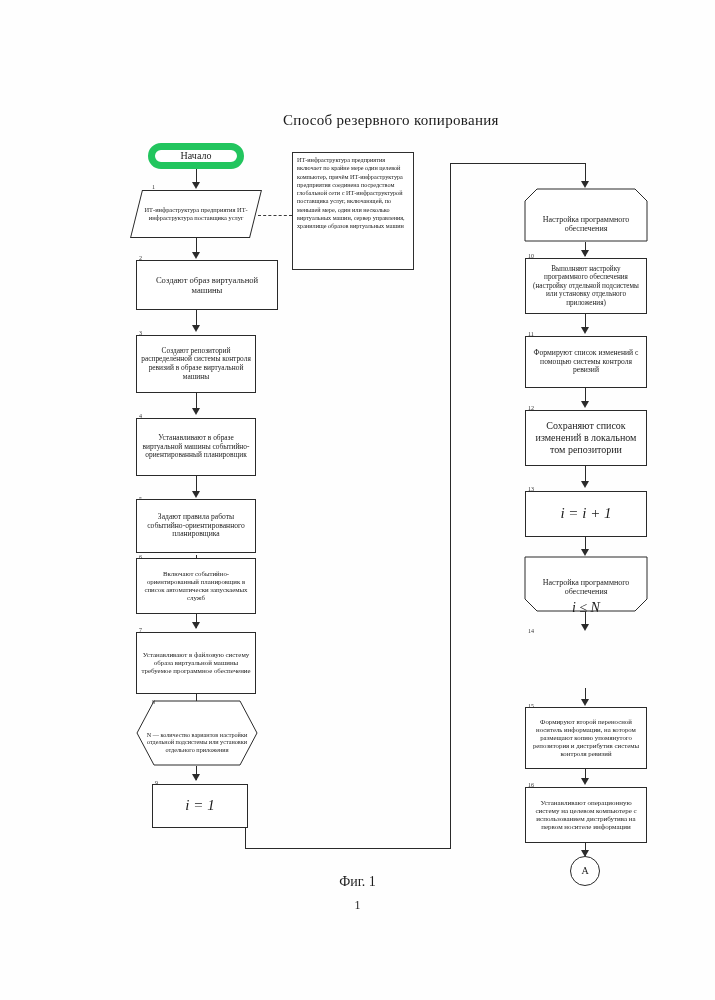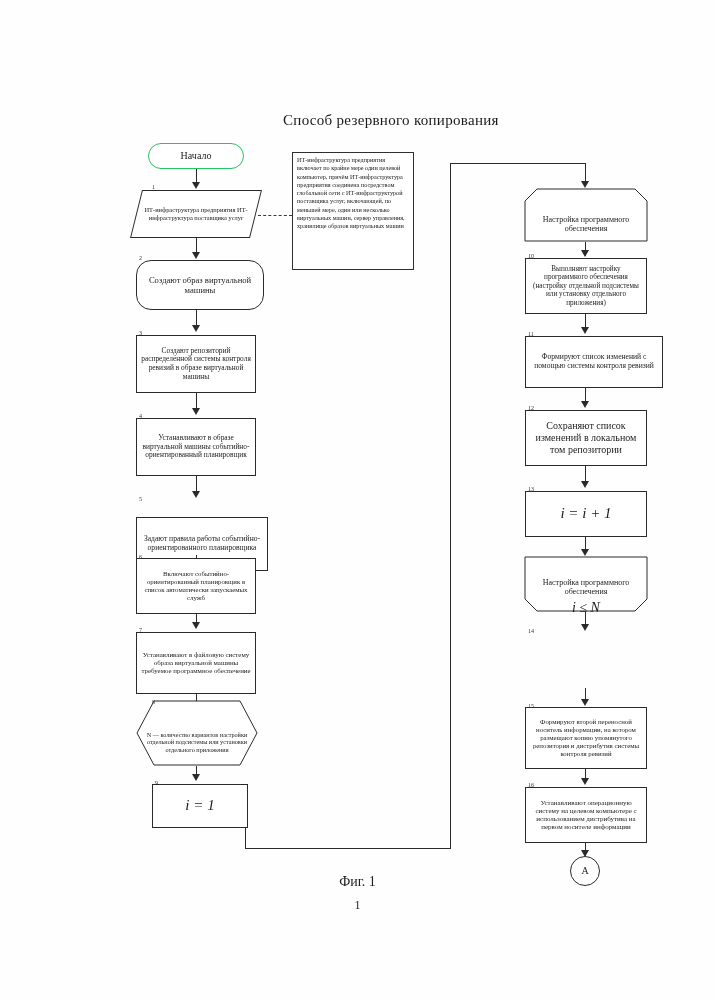--- a/index.html
+++ b/index.html
@@ -65,21 +65,21 @@
     display: block;
     padding: 0 4px;
     width: 100%;
   }
 
   .rect {
     border: 1px solid #2a2a2a;
     background: #ffffff;
   }
   .terminator {
-    border: 1px solid #22c55e;
+    border: 7px solid #22c55e;
     border-radius: 16px;
     background: #ffffff;
   }
   .connector-circle {
     border: 1px solid #2a2a2a;
     border-radius: 50%;
     background: #ffffff;
   }
 
   
@@ -192,21 +192,21 @@
   </div>
 
   <div class="dashline" style="left:258px; top:215px; width:34px;"></div>
 
   <div id="note">ИТ-инфраструктура предприятия включает по крайне мере один целевой компьютер, причём ИТ-инфраструктура предприятия соединена посредством глобальной сети с ИТ-инфраструктурой поставщика услуг, включающей, по меньшей мере, один или несколько виртуальных машин, сервер управления, хранилище образов виртуальных машин</div>
 
   <div class="vline" style="left:196px; top:238px; height:16px;"></div>
   <div class="arrowdown" style="left:192px; top:252px;"></div>
 
   <div class="step-num" style="left:139px; top:255px;">2</div>
-  <div class="node rect" style="left:136px; top:260px; width:128px; height:50px; font-size:8.6px;border-radius:15px;">
+  <div class="node rect" style="left:136px; top:260px; width:142px; height:50px; font-size:8.6px;">
     <span class="txt">Создают образ виртуальной машины</span>
   </div>
 
   <div class="vline" style="left:196px; top:310px; height:17px;"></div>
   <div class="arrowdown" style="left:192px; top:325px;"></div>
 
   <div class="step-num" style="left:139px; top:330px;">3</div>
   <div class="node rect" style="left:136px; top:335px; width:120px; height:58px; font-size:7.4px;">
     <span class="txt">Создают репозиторий распределённой системы контроля ревизий в образе виртуальной машины</span>
   </div>
@@ -216,21 +216,21 @@
 
   <div class="step-num" style="left:139px; top:413px;">4</div>
   <div class="node rect" style="left:136px; top:418px; width:120px; height:58px; font-size:7.4px;">
     <span class="txt">Устанавливают в образе виртуальной машины событийно-ориентированный планировщик</span>
   </div>
 
   <div class="vline" style="left:196px; top:476px; height:17px;"></div>
   <div class="arrowdown" style="left:192px; top:491px;"></div>
 
   <div class="step-num" style="left:139px; top:496px;">5</div>
-  <div class="node rect" style="left:136px; top:517px; width:132px; height:54px; font-size:7.6px;">
+  <div class="node rect" style="left:136px; top:499px; width:120px; height:54px; font-size:7.6px;">
     <span class="txt">Задают правила работы событийно-ориентированного планировщика</span>
   </div>
 
   <div class="vline" style="left:196px; top:555px; height:15px;"></div>
   <div class="arrowdown" style="left:192px; top:561px;"></div>
 
   <div class="step-num" style="left:139px; top:554px;">6</div>
   <div class="node rect" style="left:136px; top:558px; width:120px; height:56px; font-size:6.8px;">
     <span class="txt">Включают событийно-ориентированный планировщик в список автоматически запускаемых служб</span>
   </div>
@@ -280,21 +280,21 @@
 
   <div class="step-num" style="left:528px; top:253px;">10</div>
   <div class="node rect" style="left:525px; top:258px; width:122px; height:56px; font-size:7.2px;">
     <span class="txt">Выполняют настройку программного обеспечения (настройку отдельной подсистемы или установку отдельного приложения)</span>
   </div>
 
   <div class="vline" style="left:585px; top:314px; height:16px;"></div>
   <div class="arrowdown" style="left:581px; top:327px;"></div>
 
   <div class="step-num" style="left:528px; top:331px;">11</div>
-  <div class="node rect" style="left:525px; top:336px; width:138px; height:52px; font-size:7.6px;">
+  <div class="node rect" style="left:525px; top:336px; width:122px; height:52px; font-size:7.6px;">
     <span class="txt">Формируют список изменений с помощью системы контроля ревизий</span>
   </div>
 
   <div class="vline" style="left:585px; top:388px; height:16px;"></div>
   <div class="arrowdown" style="left:581px; top:401px;"></div>
 
   <div class="step-num" style="left:528px; top:405px;">12</div>
   <div class="node rect" style="left:525px; top:410px; width:122px; height:56px; font-size:10px;">
     <span class="txt">Сохраняют список изменений в локальном том репозитории</span>
   </div>

